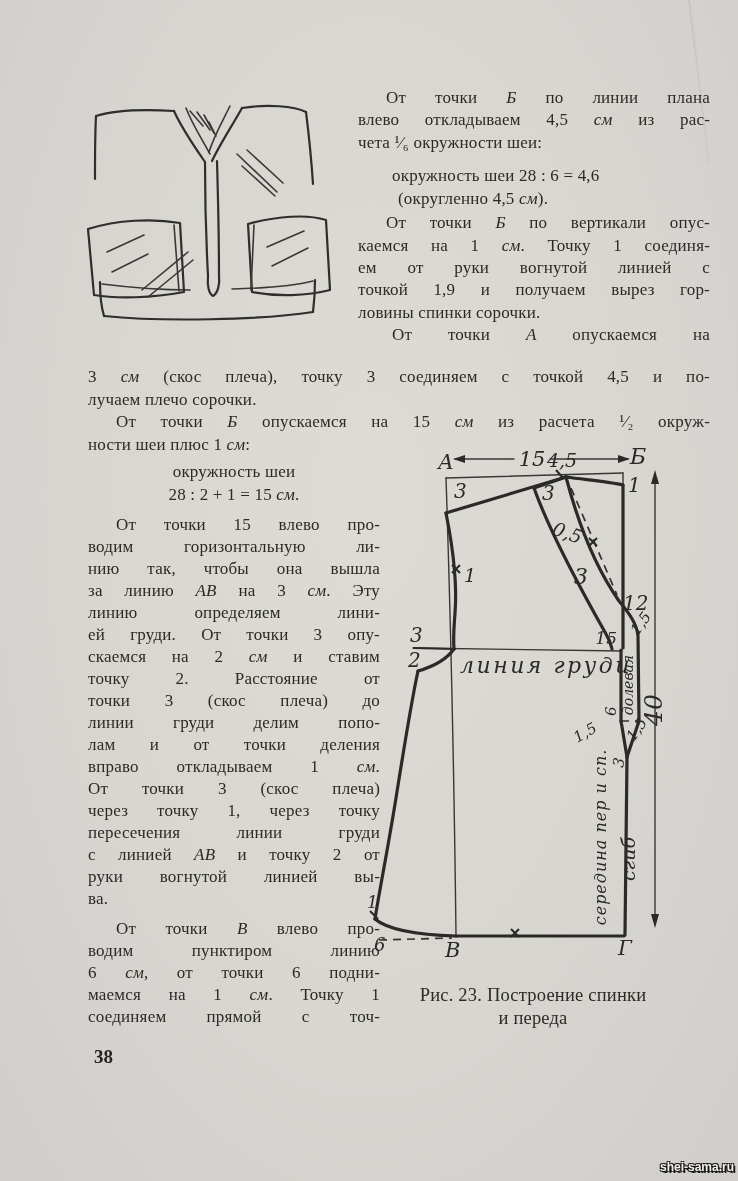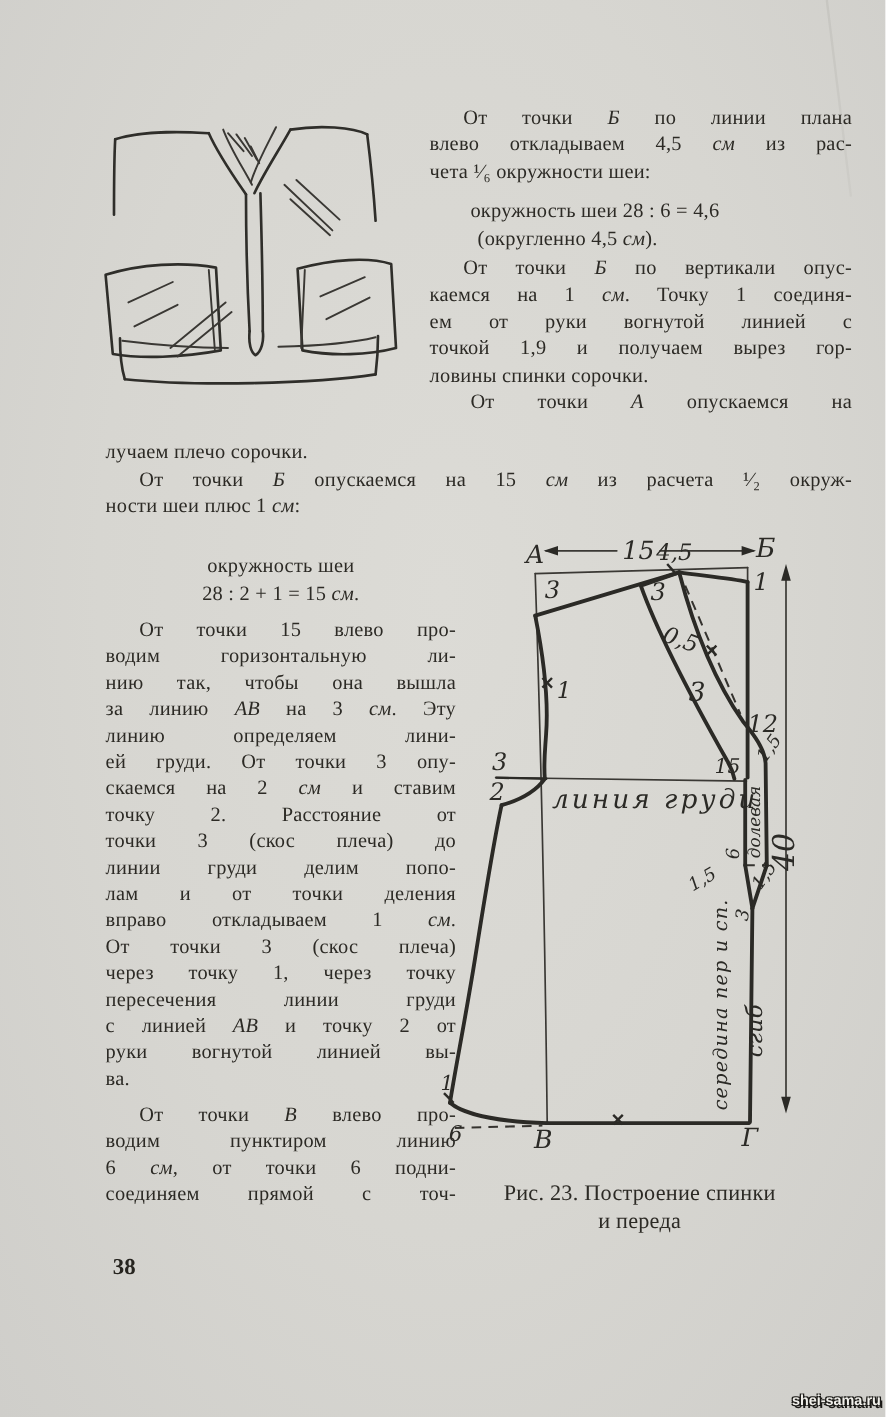--- a/index.html
+++ b/index.html
@@ -110,20 +110,21 @@
         <div class="tline ind28">От точки <i>Б</i> по вертикали опус-</div>
         <div class="tline">каемся на 1 <i>см</i>. Точку 1 соединя-</div>
         <div class="tline">ем от руки вогнутой линией с</div>
         <div class="tline">точкой 1,9 и получаем вырез гор-</div>
         <div class="tline nj">ловины спинки сорочки.</div>
         <div class="tline ind34">От точки <i>А</i> опускаемся на</div>
       </div>
   </div>
 
   <div class="tblock" id="wide-col">
+      <div class="tline">3 <i>см</i> (скос плеча), точку 3 соединяем с точкой 4,5 и по-</div>
       <div class="tline nj">лучаем плечо сорочки.</div>
       <div class="tline ind28">От точки <i>Б</i> опускаемся на 15 <i>см</i> из расчета ¹⁄₂ окруж-</div>
       <div class="tline nj">ности шеи плюс 1 <i>см</i>:</div>
     </div>
 
   <div class="tblock" id="left-col">
     <div class="formula">
         <div class="tline ctr">окружность шеи</div>
         <div class="tline ctr">28 : 2 + 1 = 15 <i>см</i>.</div>
       </div>
@@ -144,20 +145,21 @@
         <div class="tline">через точку 1, через точку</div>
         <div class="tline">пересечения линии груди</div>
         <div class="tline">с линией <i>АВ</i> и точку 2 от</div>
         <div class="tline">руки вогнутой линией вы-</div>
         <div class="tline nj">ва.</div>
       </div>
     <div id="left-p4">
         <div class="tline ind28">От точки <i>В</i> влево про-</div>
         <div class="tline">водим пунктиром линию</div>
         <div class="tline">6 <i>см</i>, от точки 6 подни-</div>
+        <div class="tline">маемся на 1 <i>см</i>. Точку 1</div>
         <div class="tline">соединяем прямой с точ-</div>
       </div>
   </div>
 
   <svg style="position:absolute;left:366px;top:438px;" width="372" height="545" viewBox="0 0 372 545">
 
     <g>
       <path class="stroke-thin" d="M89,21 L148,21"></path>
       <path class="stroke-thin" d="M184,21 L262,21"></path>
       <polygon class="arrow" points="87,21 99,17 99,25"></polygon>

